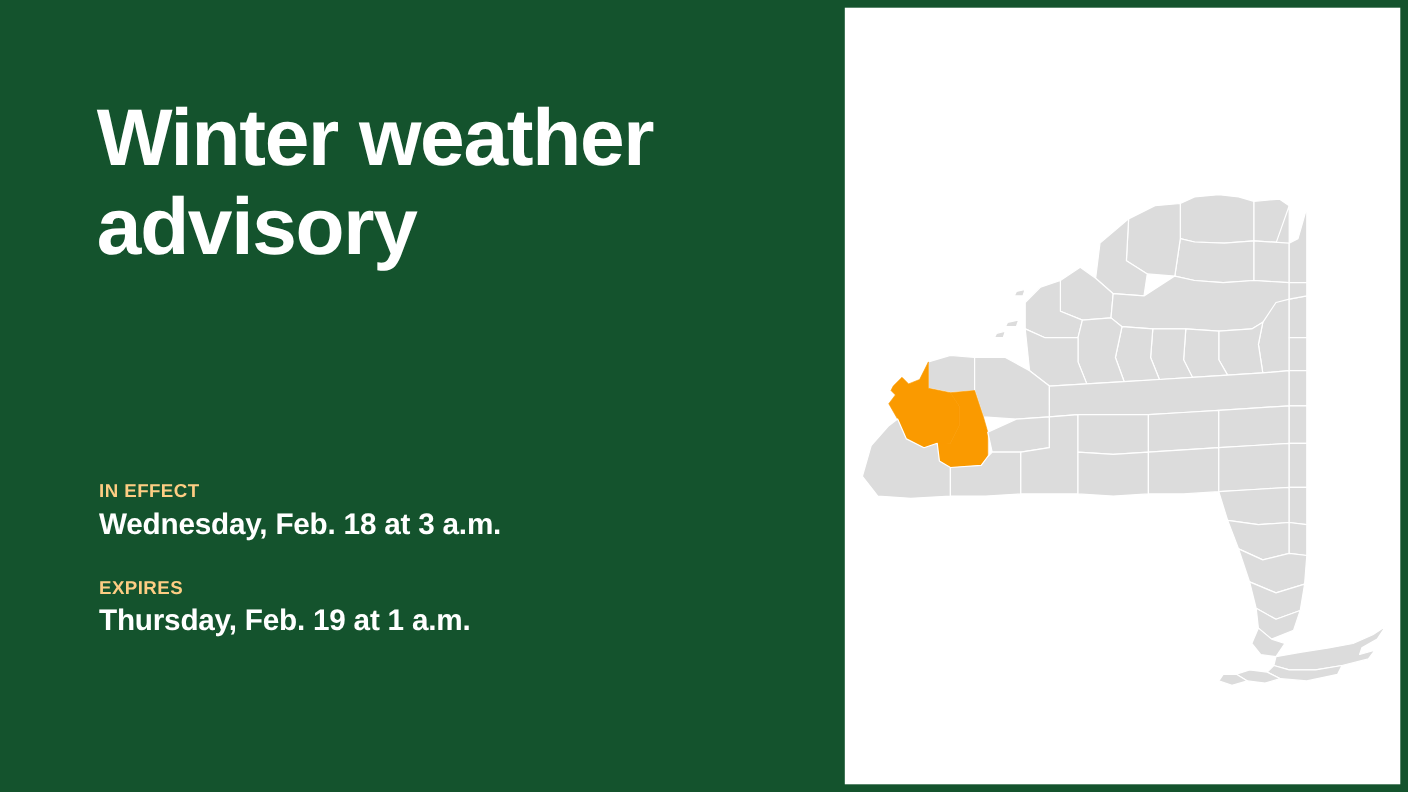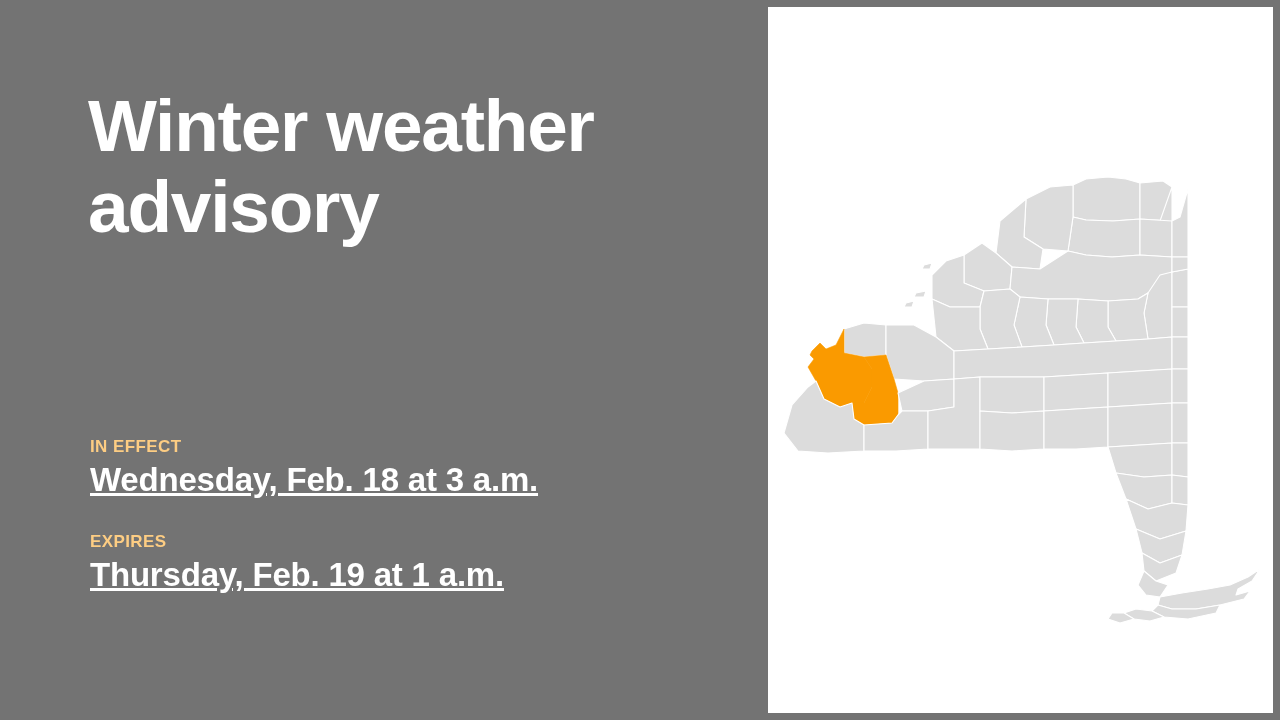--- a/index.html
+++ b/index.html
@@ -12,21 +12,21 @@
     height: 720px;
     overflow: hidden;
     font-family: "Liberation Sans", sans-serif;
     background: #f99b00;
   }
 
   #alert-card {
     position: relative;
     width: 1280px;
     height: 720px;
-    background: #737373;
+    background: #14532d;
     box-sizing: border-box;
   }
 
   
   #info-panel {
     position: absolute;
     left: 0;
     top: 0;
     width: 768px;
     height: 720px;
@@ -67,26 +67,25 @@
     font-size: 17px;
     font-weight: bold;
     letter-spacing: 0.4px;
     line-height: 1.2;
     margin: 0 0 3px 0;
   }
 
   .timing-value {
     display: block;
     color: #ffffff;
-    font-size: 33px;
+    font-size: 27px;
     font-weight: bold;
     letter-spacing: -0.2px;
     line-height: 1.2;
     margin: 0;
-    text-decoration: underline;
   }
 
   
   #map-panel {
     position: absolute;
     left: 768px;
     top: 7px;
     width: 505px;
     height: 706px;
     background: #ffffff;

